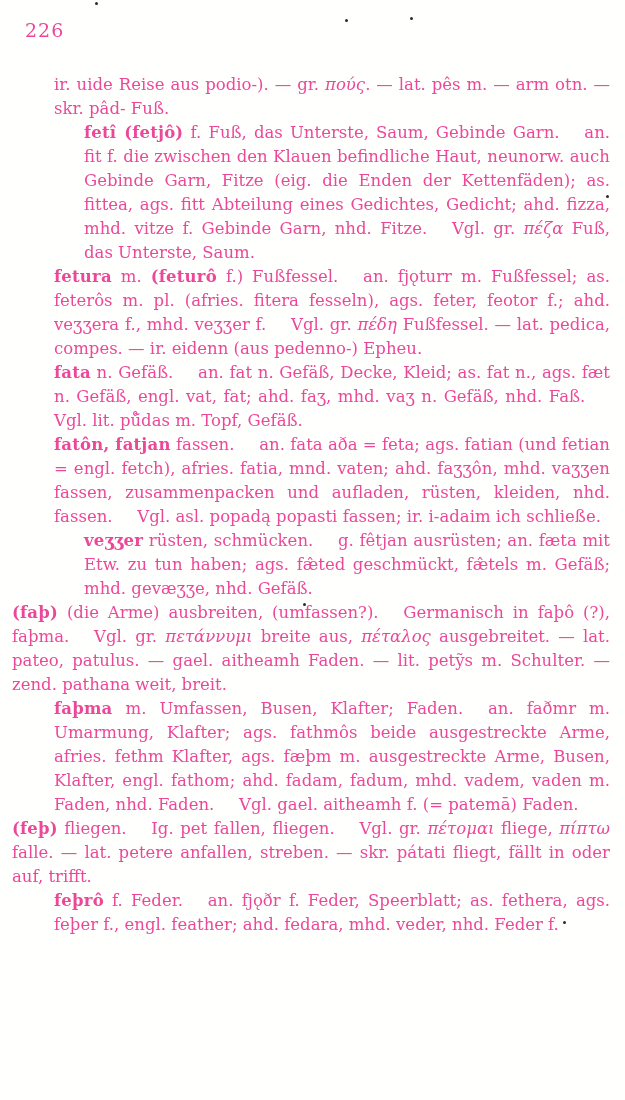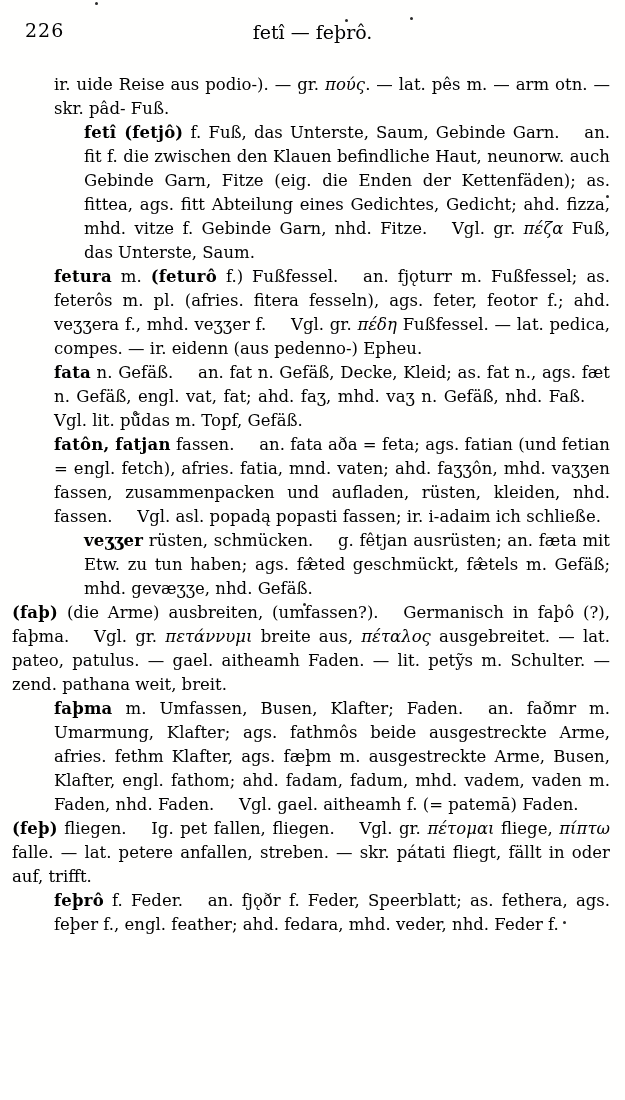--- a/index.html
+++ b/index.html
@@ -7,21 +7,21 @@
     padding: 0;
     background: #ffffff;
   }
   .page {
     position: relative;
     width: 625px;
     height: 1100px;
     background: #fffffe;
     overflow: hidden;
     font-family: "DejaVu Serif", "Liberation Serif", serif;
-    color: #000000;
+    color: #ec4899;
   }
   .page-header {
     position: relative;
     padding-top: 21px;
     height: 26px;
   }
   .page-number {
     position: absolute;
     left: 25px;
     top: 19px;
@@ -55,21 +55,20 @@
     width: 3px;
     height: 3px;
   }
 </style>
 </head>
 <body>
 
 <div class="page">
   <header class="page-header">
     <span class="page-number">226</span>
-    <span class="running-head">fetî — feþrô.</span>
   </header>
   <main class="entries">
       <p class="entry l1"><span class="s-r">ir. uide Reise aus podio-). — gr. </span><span class="s-g">πούς</span><span class="s-r">. — lat. pês m. — arm otn. — skr. pâd- Fuß.</span></p>
       <p class="entry l2"><span class="s-b">fetî (fetjô)</span><span class="s-r"> f. Fuß, das Unterste, Saum, Gebinde Garn.  an. fit f. die zwischen den Klauen befindliche Haut, neunorw. auch Gebinde Garn, Fitze (eig. die Enden der Kettenfäden); as. fittea, ags. fitt Abteilung eines Gedichtes, Gedicht; ahd. fizza, mhd. vitze f. Gebinde Garn, nhd. Fitze.  Vgl. gr. </span><span class="s-g">πέζα</span><span class="s-r"> Fuß, das Unterste, Saum.</span></p>
       <p class="entry l1"><span class="s-b">fetura</span><span class="s-r"> m. </span><span class="s-b">(feturô</span><span class="s-r"> f.) Fußfessel.  an. fjǫturr m. Fußfessel; as. feterôs m. pl. (afries. fitera fesseln), ags. feter, feotor f.; ahd. veʒʒera f., mhd. veʒʒer f.  Vgl. gr. </span><span class="s-g">πέδη</span><span class="s-r"> Fußfessel. — lat. pedica, compes. — ir. eidenn (aus pedenno-) Epheu.</span></p>
       <p class="entry l1"><span class="s-b">fata</span><span class="s-r"> n. Gefäß.  an. fat n. Gefäß, Decke, Kleid; as. fat n., ags. fæt n. Gefäß, engl. vat, fat; ahd. faʒ, mhd. vaʒ n. Gefäß, nhd. Faß.  Vgl. lit. pů̃das m. Topf, Gefäß.</span></p>
       <p class="entry l1"><span class="s-b">fatôn, fatjan</span><span class="s-r"> fassen.  an. fata aða = feta; ags. fatian (und fetian = engl. fetch), afries. fatia, mnd. vaten; ahd. faʒʒôn, mhd. vaʒʒen fassen, zusammenpacken und aufladen, rüsten, kleiden, nhd. fassen.  Vgl. asl. popadą popasti fassen; ir. i-adaim ich schließe.</span></p>
       <p class="entry l2"><span class="s-b">veʒʒer</span><span class="s-r"> rüsten, schmücken.  g. fêtjan ausrüsten; an. fæta mit Etw. zu tun haben; ags. fæ̂ted geschmückt, fæ̂tels m. Gefäß; mhd. gevæʒʒe, nhd. Gefäß.</span></p>
       <p class="entry l0"><span class="s-b">(faþ)</span><span class="s-r"> (die Arme) ausbreiten, (umfassen?).  Germanisch in faþô (?), faþma.  Vgl. gr. </span><span class="s-g">πετάννυμι</span><span class="s-r"> breite aus, </span><span class="s-g">πέταλος</span><span class="s-r"> ausgebreitet. — lat. pateo, patulus. — gael. aitheamh Faden. — lit. petỹs m. Schulter. — zend. pathana weit, breit.</span></p>
       <p class="entry l1"><span class="s-b">faþma</span><span class="s-r"> m. Umfassen, Busen, Klafter; Faden.  an. faðmr m. Umarmung, Klafter; ags. fathmôs beide ausgestreckte Arme, afries. fethm Klafter, ags. fæþm m. ausgestreckte Arme, Busen, Klafter, engl. fathom; ahd. fadam, fadum, mhd. vadem, vaden m. Faden, nhd. Faden.  Vgl. gael. aitheamh f. (= patemā) Faden.</span></p>

